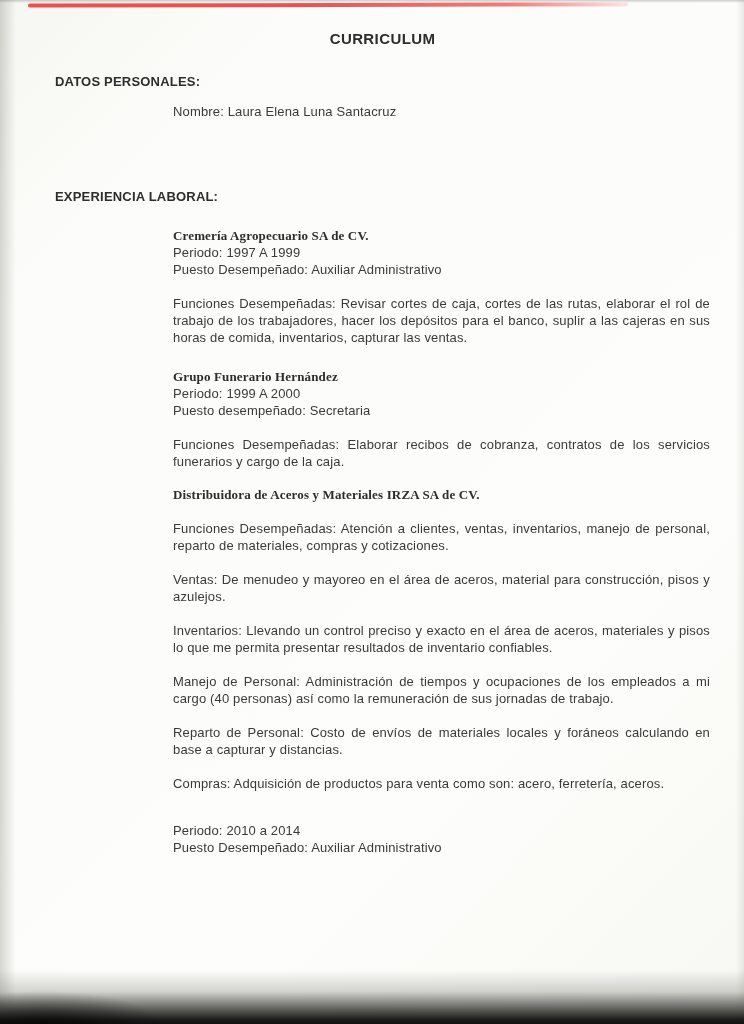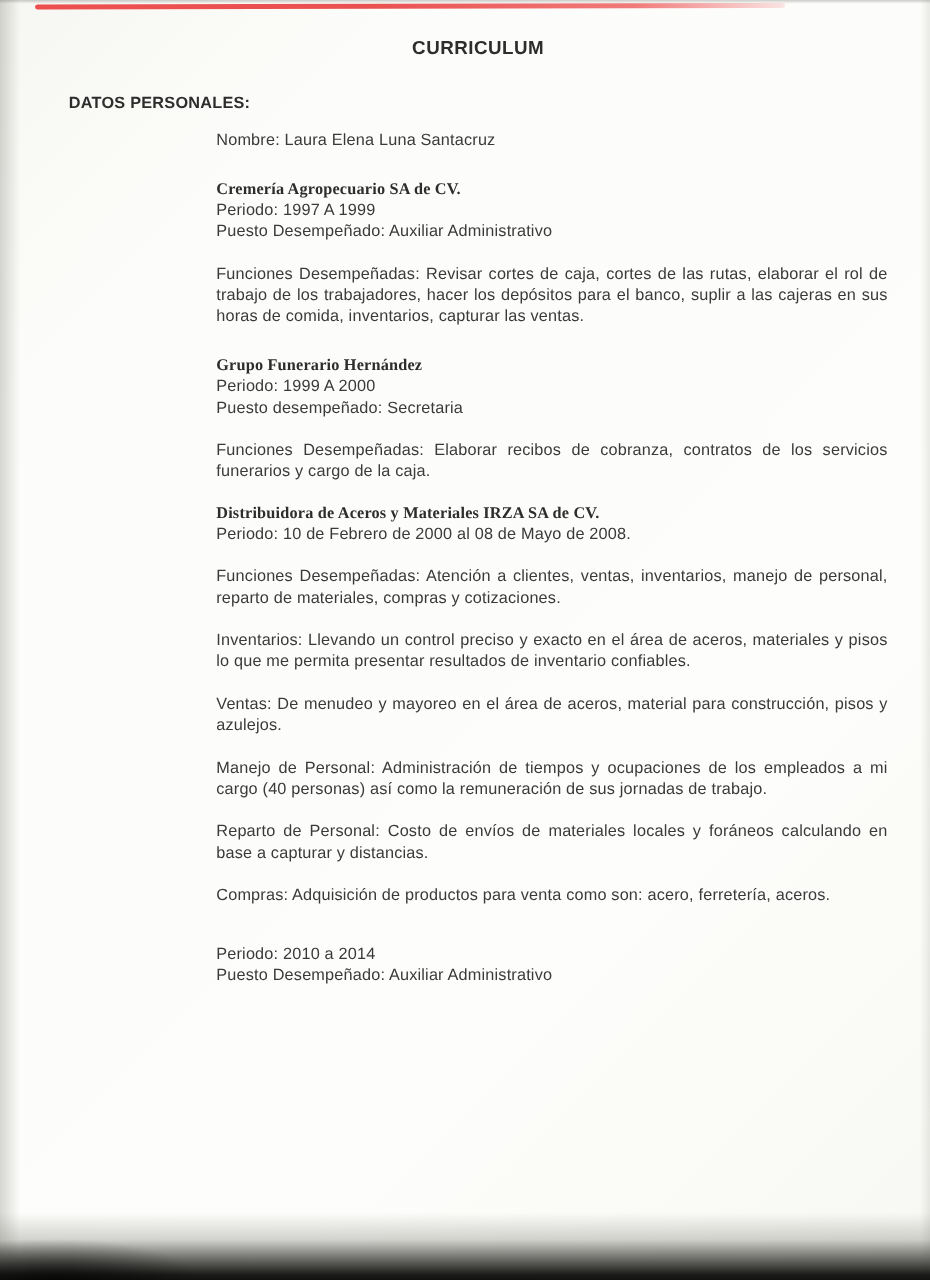--- a/index.html
+++ b/index.html
@@ -102,41 +102,41 @@
   <div class="edge-right"></div>
   <div class="red-line"></div>
 
   <div class="content">
 
     <div class="title">CURRICULUM</div>
 
     <div class="heading personal">DATOS PERSONALES:</div>
     <div class="indent nombre">Nombre: Laura Elena Luna Santacruz</div>
 
+    <div class="heading exp">EXPERIENCIA LABORAL:</div>
 
     <div class="job indent">
       <div class="company">Cremería Agropecuario SA de CV.</div>
       <div class="line">Periodo: 1997 A 1999</div>
       <div class="line">Puesto Desempeñado: Auxiliar Administrativo</div>
       <p>Funciones Desempeñadas: Revisar cortes de caja, cortes de las rutas, elaborar el rol de trabajo de los trabajadores, hacer los depósitos para el banco, suplir a las cajeras en sus horas de comida, inventarios, capturar las ventas.</p>
     </div>
 
     <div class="job indent">
       <div class="company">Grupo Funerario Hernández</div>
       <div class="line">Periodo: 1999 A 2000</div>
       <div class="line">Puesto desempeñado: Secretaria</div>
       <p>Funciones Desempeñadas: Elaborar recibos de cobranza, contratos de los servicios funerarios y cargo de la caja.</p>
     </div>
 
     <div class="job tight indent">
       <div class="company">Distribuidora de Aceros y Materiales IRZA SA de CV.</div>
-      <div class="line">Periodo: 10 de Febrero de 2000 al 08 de Mayo de 2008.</div>
       <p>Funciones Desempeñadas: Atención a clientes, ventas, inventarios, manejo de personal, reparto de materiales, compras y cotizaciones.</p>
+      <p>Ventas: De menudeo y mayoreo en el área de aceros, material para construcción, pisos y azulejos.</p>
       <p>Inventarios: Llevando un control preciso y exacto en el área de aceros, materiales y pisos lo que me permita presentar resultados de inventario confiables.</p>
-      <p>Ventas: De menudeo y mayoreo en el área de aceros, material para construcción, pisos y azulejos.</p>
       <p>Manejo de Personal: Administración de tiempos y ocupaciones de los empleados a mi cargo (40 personas) así como la remuneración de sus jornadas de trabajo.</p>
       <p>Reparto de Personal: Costo de envíos de materiales locales y foráneos calculando en base a capturar y distancias.</p>
       <p>Compras: Adquisición de productos para venta como son: acero, ferretería, aceros.</p>
     </div>
 
     <div class="job wide indent">
       <div class="line">Periodo: 2010 a 2014</div>
       <div class="line">Puesto Desempeñado: Auxiliar Administrativo</div>
     </div>
 

